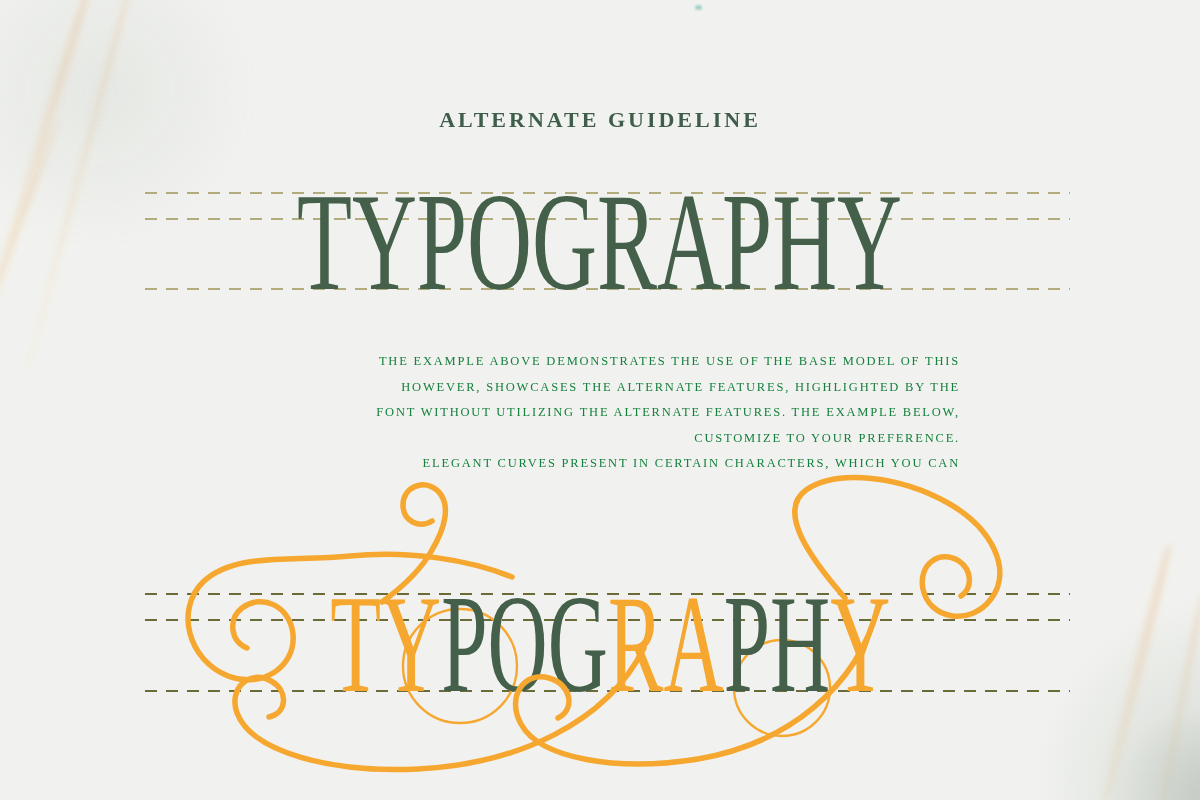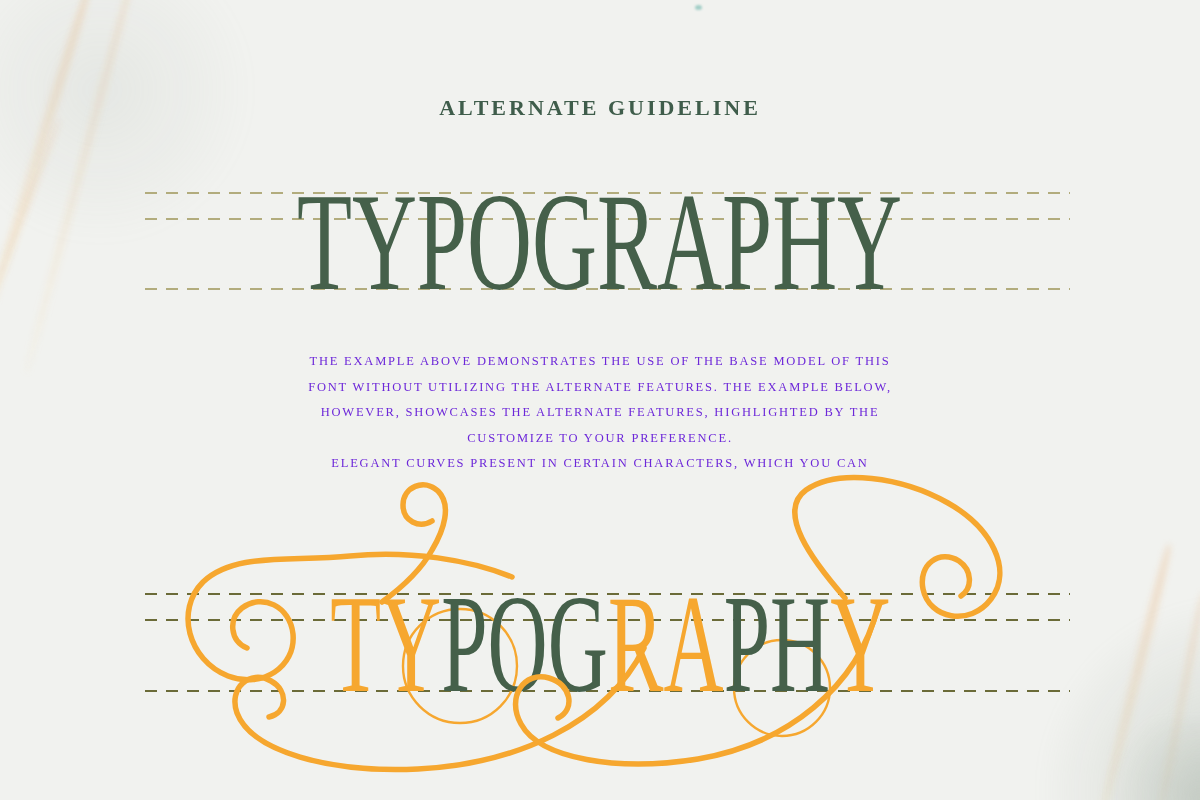--- a/index.html
+++ b/index.html
@@ -26,21 +26,21 @@
   .blob-br2 { left:1090px; top:720px; width:220px; height:160px; filter:blur(5px);
         background:radial-gradient(circle, rgba(150,163,150,.28), rgba(150,163,150,0) 70%); }
   .blob-tl { left:-60px; top:-60px; width:320px; height:300px; filter:blur(8px);
         background:radial-gradient(circle, rgba(160,170,162,.14), rgba(160,170,162,0) 70%); }
   .speck { width:7px; height:5px; border-radius:50%; filter:blur(1px);
         background:rgba(96,176,166,.55); }
 
   .fig { position:absolute; left:0; top:0; }
 
   .heading {
-    position:absolute; left:0; top:96px; width:1200px;
+    position:absolute; left:0; top:108px; width:1200px;
     text-align:center; font-size:22px; font-weight:bold;
     letter-spacing:3px; line-height:24px;
   }
   .desc {
     position:absolute; left:240px; top:349px; width:720px;
     text-align:center; font-size:12.5px; letter-spacing:1.8px;
     line-height:25.5px; font-weight:normal;
   }
   .specimen-word {
     font-family:"Liberation Serif","DejaVu Serif",serif;
@@ -110,21 +110,21 @@
              C 992 528, 1013 570, 991 599 C 970 627, 929 619, 923 589
              C 918 564, 940 549, 959 561 C 972 570, 973 588, 961 596" stroke="#f6a72f"></path>
     <path class="swash" d="M 644 648 C 606 724, 516 764, 418 769 C 330 773, 252 752, 237 713
              C 228 688, 250 669, 271 681 C 289 691, 287 713, 269 717" stroke="#f6a72f"></path>
     <path class="swash" d="M 878 606 C 858 688, 786 744, 698 759 C 618 772, 540 759, 521 724
              C 506 697, 524 671, 549 678 C 571 684, 576 709, 558 718" stroke="#f6a72f"></path>
   </svg>
 
   <div class="heading" style="color:#3f5d4b;">ALTERNATE GUIDELINE</div>
 
-  <div class="desc" style="color:#6d28d9;">
+  <div class="desc" style="color:#15803d;text-align:right;">
     <div>THE EXAMPLE ABOVE DEMONSTRATES THE USE OF THE BASE MODEL OF THIS</div>
+    <div>HOWEVER, SHOWCASES THE ALTERNATE FEATURES, HIGHLIGHTED BY THE</div>
     <div>FONT WITHOUT UTILIZING THE ALTERNATE FEATURES. THE EXAMPLE BELOW,</div>
-    <div>HOWEVER, SHOWCASES THE ALTERNATE FEATURES, HIGHLIGHTED BY THE</div>
     <div>CUSTOMIZE TO YOUR PREFERENCE.</div>
     <div>ELEGANT CURVES PRESENT IN CERTAIN CHARACTERS, WHICH YOU CAN</div>
   </div>
 
 </div>
 
 </body></html>

